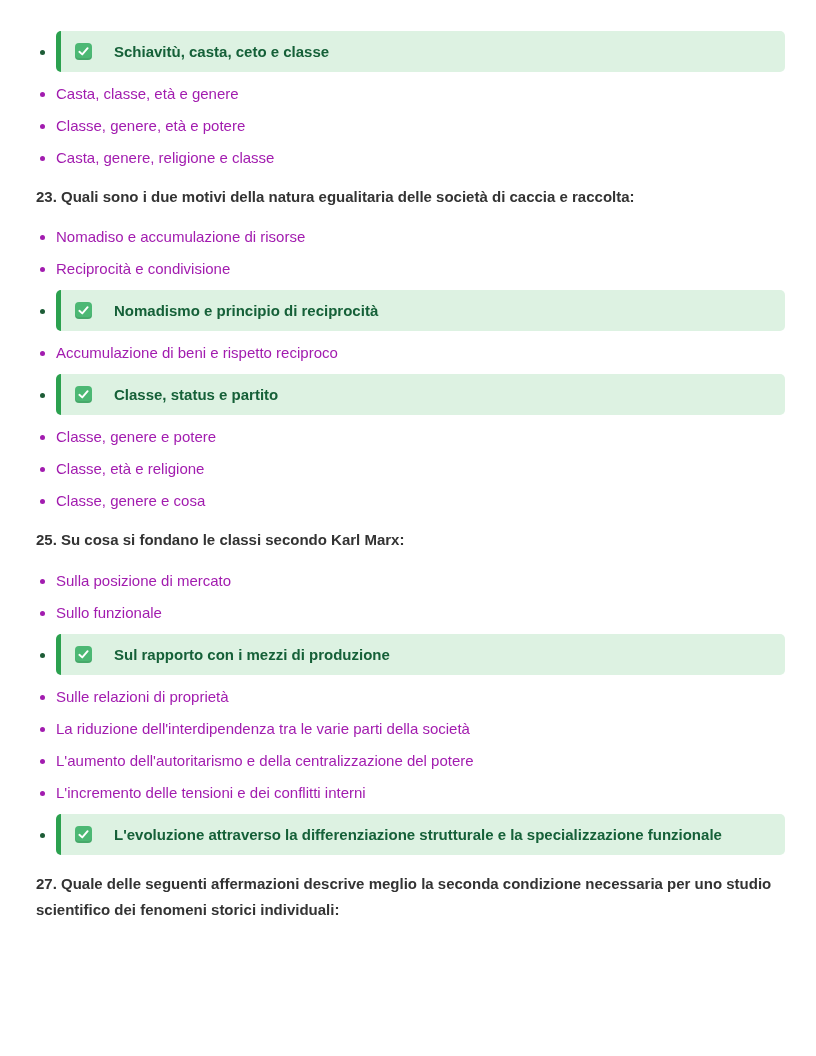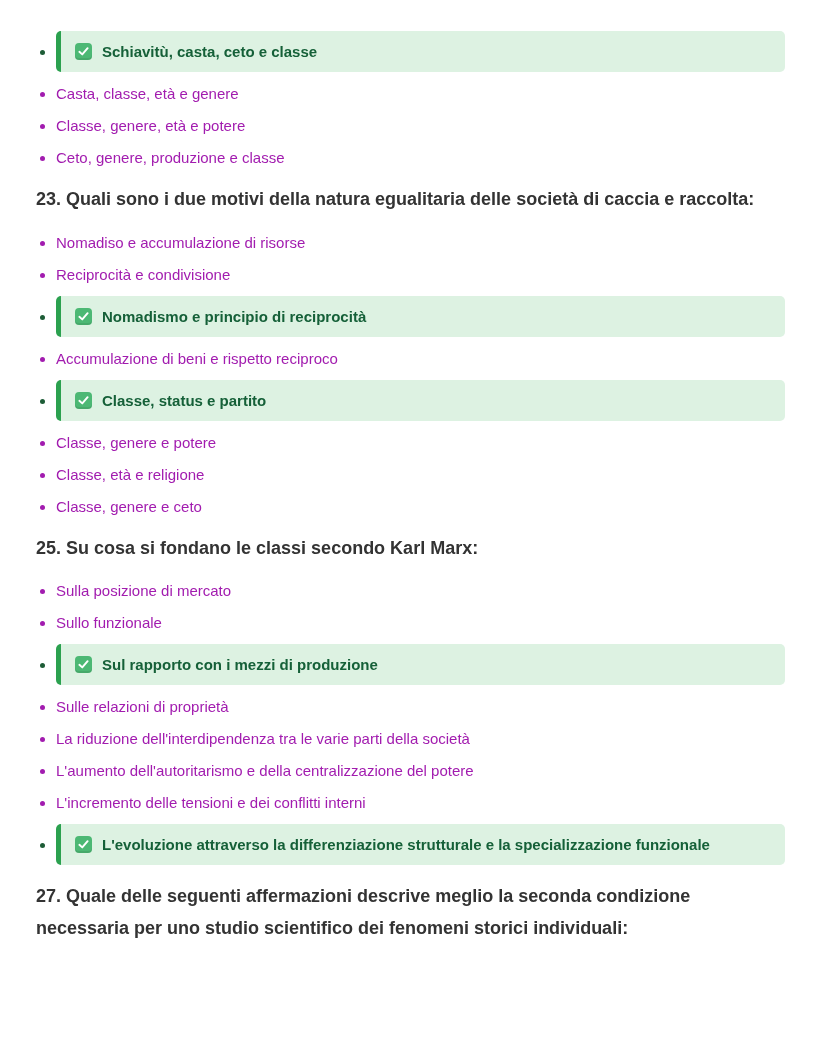--- a/index.html
+++ b/index.html
@@ -14,42 +14,42 @@
     font-family: "Liberation Sans", sans-serif;
     -webkit-font-smoothing: antialiased;
   }
   .page {
     padding: 20px 31px 0 36px;
     font-size: 15px;
   }
   .question {
     font-weight: 700;
     color: #333333;
-    font-size: 18px;
+    font-size: 15px;
     line-height: 1.75;
     margin: 16px 0 16px 0;
   }
   ul.options {
     list-style: disc;
     margin: 0;
     padding: 0 0 0 20px;
   }
   li.option {
     margin: 11px 0;
     color: #a21caf;
     line-height: 1.4;
     font-size: 15px;
   }
   li.option.correct {
     color: #1d5c36; 
   }
   .correct-box {
     display: flex;
     align-items: center;
-    gap: 10px;
+    gap: 22px;
     background: #ddf2e2;
     border-left: 5px solid #2ba14f;
     border-radius: 5px;
     padding: 10px 14px;
     font-weight: 700;
     color: #156038;
   }
   .check-icon {
     flex: 0 0 17px;
     width: 17px;
@@ -77,21 +77,21 @@
         <span class="check-icon">
           <svg viewBox="0 0 16 16" width="11" height="11">
               <path d="M2 8.5 L6.2 12.2 L14 3.2" stroke="#ffffff" stroke-width="2.8" fill="none" stroke-linecap="round" stroke-linejoin="round"></path>
             </svg>
         </span>
         <span class="correct-text">Schiavitù, casta, ceto e classe</span>
       </div>
     </li>
     <li class="option"><span>Casta, classe, età e genere</span></li>
     <li class="option"><span>Classe, genere, età e potere</span></li>
-    <li class="option"><span>Ceto, genere, produzione e classe</span></li>
+    <li class="option"><span>Casta, genere, religione e classe</span></li>
   </ul>
 
   <p class="question">23. Quali sono i due motivi della natura egualitaria delle società di caccia e raccolta:</p>
   <ul class="options">
     <li class="option"><span>Nomadiso e accumulazione di risorse</span></li>
     <li class="option"><span>Reciprocità e condivisione</span></li>
     <li class="option correct">
       <div class="correct-box">
         <span class="check-icon">
           <svg viewBox="0 0 16 16" width="11" height="11">
@@ -110,21 +110,21 @@
         <span class="check-icon">
           <svg viewBox="0 0 16 16" width="11" height="11">
               <path d="M2 8.5 L6.2 12.2 L14 3.2" stroke="#ffffff" stroke-width="2.8" fill="none" stroke-linecap="round" stroke-linejoin="round"></path>
             </svg>
         </span>
         <span class="correct-text">Classe, status e partito</span>
       </div>
     </li>
     <li class="option"><span>Classe, genere e potere</span></li>
     <li class="option"><span>Classe, età e religione</span></li>
-    <li class="option"><span>Classe, genere e ceto</span></li>
+    <li class="option"><span>Classe, genere e cosa</span></li>
   </ul>
 
   <p class="question">25. Su cosa si fondano le classi secondo Karl Marx:</p>
   <ul class="options">
     <li class="option"><span>Sulla posizione di mercato</span></li>
     <li class="option"><span>Sullo funzionale</span></li>
     <li class="option correct">
       <div class="correct-box">
         <span class="check-icon">
           <svg viewBox="0 0 16 16" width="11" height="11">

